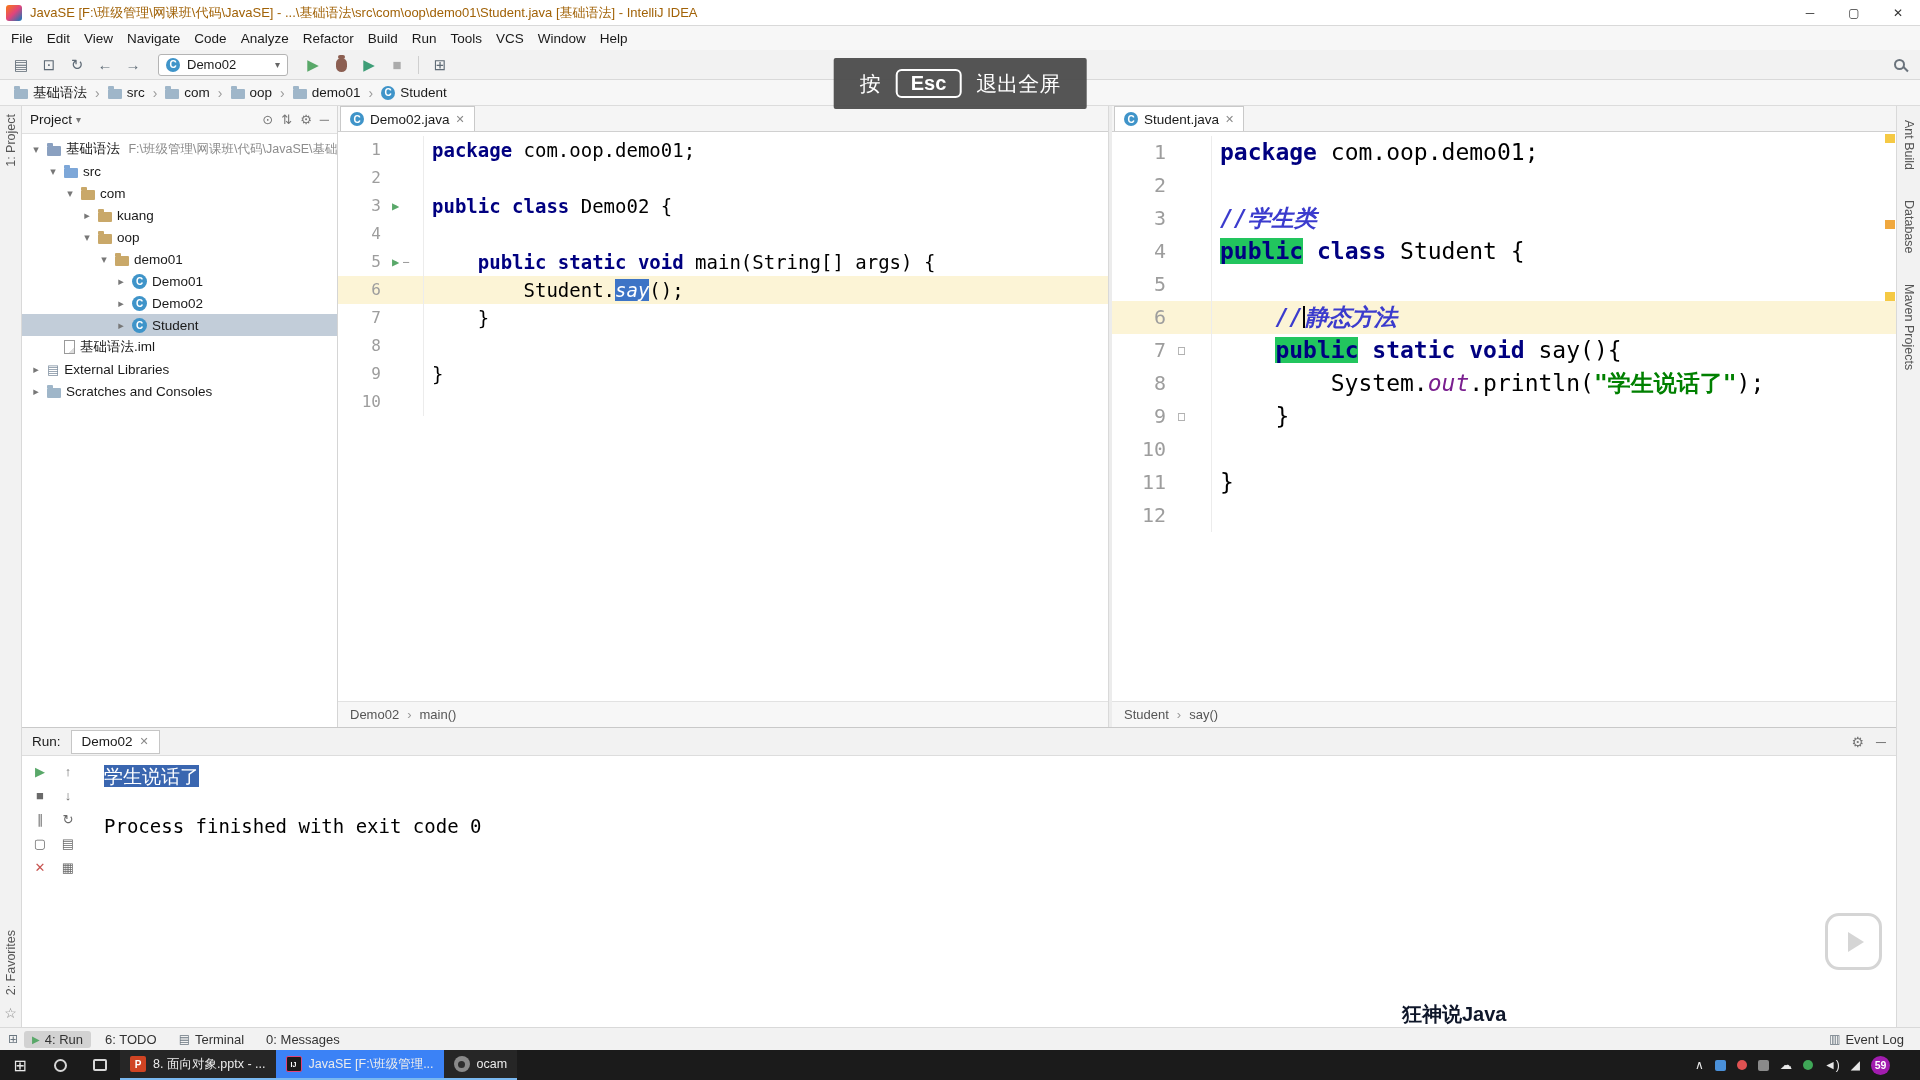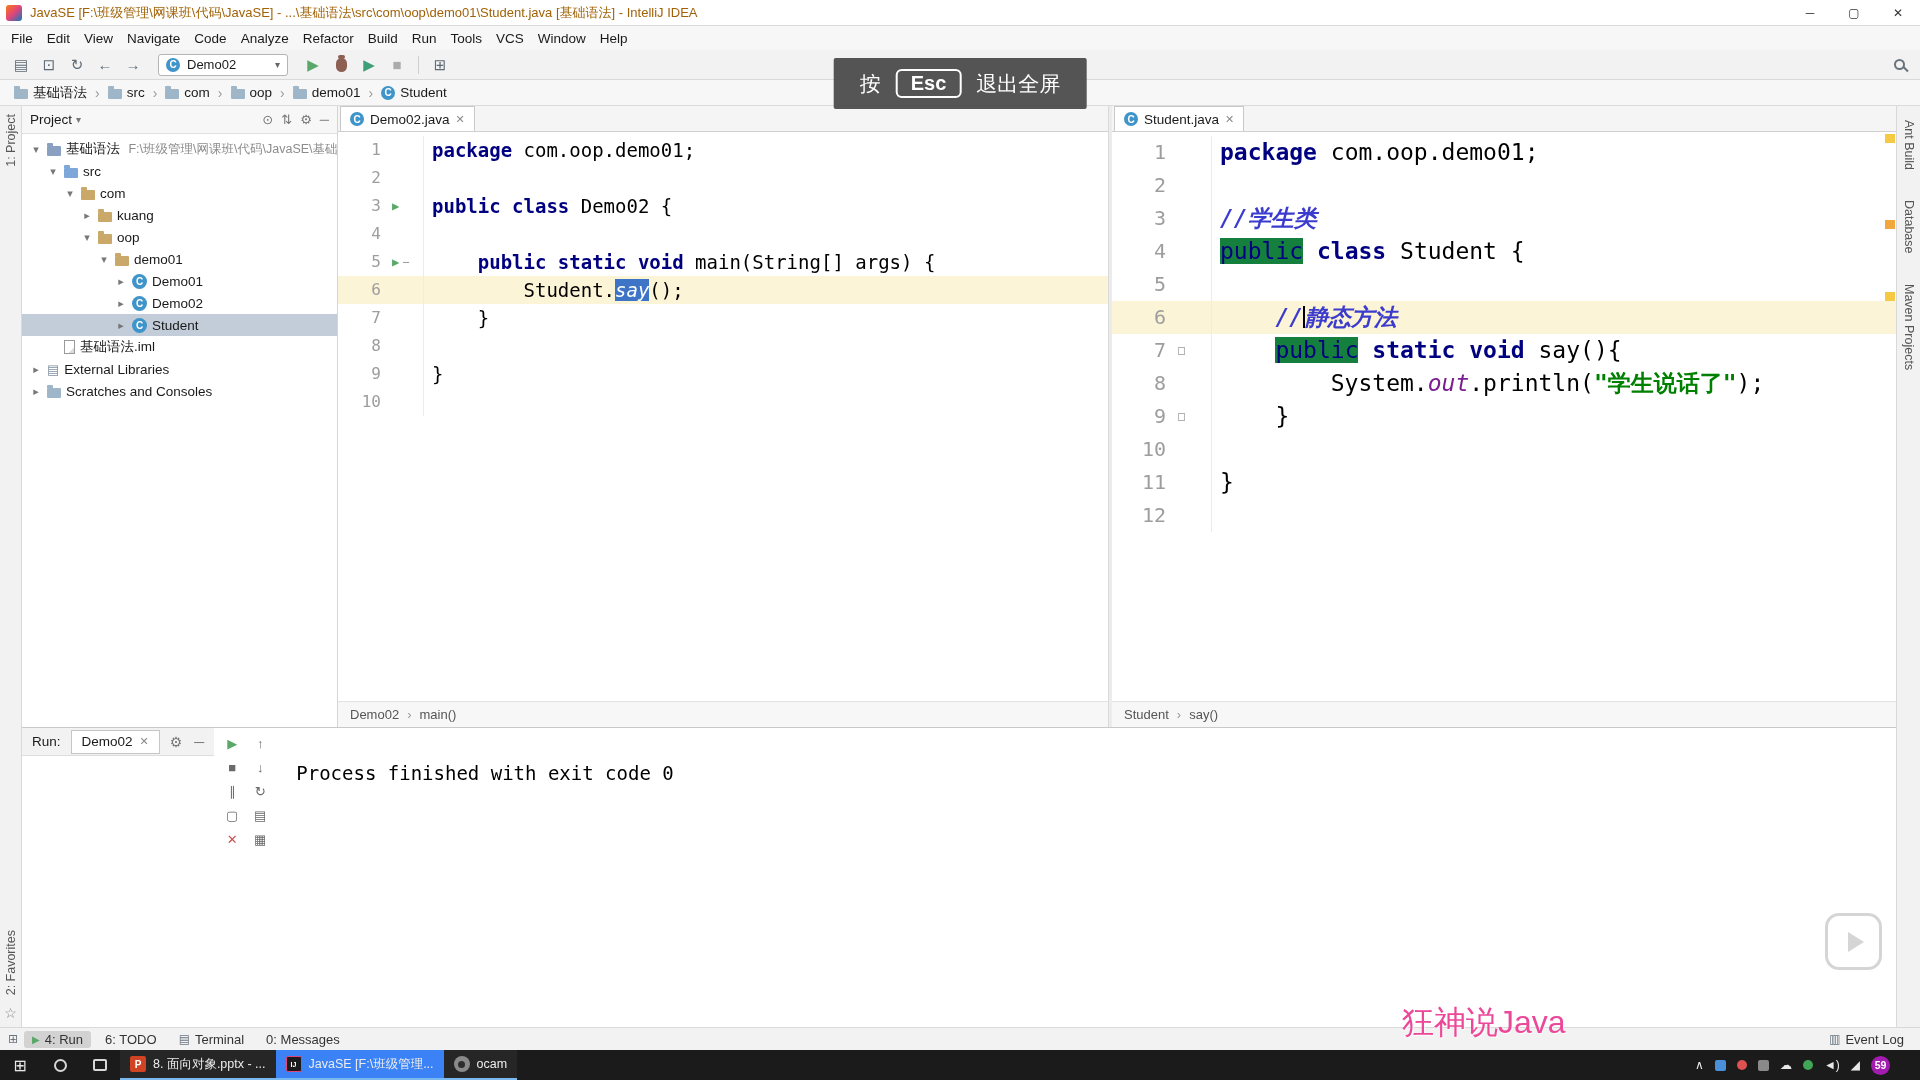--- a/index.html
+++ b/index.html
@@ -81,35 +81,35 @@
   .run-ico{color:#59a869;font-size:12px}
   .fold-ico{color:#9a9a9a;font-size:12px}
   .ed-l .line{height:28px;font-size:19px;line-height:28px}
   .ed-l .ln{width:50px;font-size:16px;padding-right:7px}
   .ed-l .gut{width:36px}
   .ed-r .line{height:33px;font-size:23px;line-height:33px}
   .ed-r .ln{width:62px;font-size:20px;padding-right:8px}
   .ed-r .gut{width:38px}
   .codeln{padding-left:8px}
   .tk-k{color:#000080;font-weight:bold}
-  .tk-khl{color:#000080;font-weight:normal;background:#15803d}
+  .tk-khl{color:#000080;font-weight:bold;background:#22c55e}
   .tk-p{color:#000}
   .tk-c{color:#3b3bcd;font-style:italic;font-weight:bold}
   .tk-s{color:#008000;font-weight:bold}
   .tk-f{color:#7a1f8f;font-style:italic}
   .tk-sel{background:#3d74c6;color:#fff;font-style:italic}
   .caret{display:inline-block;width:2px;height:0.95em;background:#000;vertical-align:-3px}
   .ed-crumb{height:26px;background:#f7f7f7;border-top:1px solid #e2e2e2;display:flex;align-items:center;padding-left:12px;color:#555;font-size:13px;gap:6px;flex:none}
   .mark{position:absolute;width:10px;height:9px;right:1px}
   .m1{top:2px;background:#f5c944}
   .m2{top:88px;background:#f0a83e}
   .m3{top:160px;background:#f5c944}
 
   
-  .runpanel{height:300px;flex:none;border-top:1px solid #c9c9c9;display:flex;flex-direction:row;background:#fff}
+  .runpanel{height:300px;flex:none;border-top:1px solid #c9c9c9;display:flex;flex-direction:column;background:#fff}
   .rp-header{height:28px;background:#f2f2f2;border-bottom:1px solid #ddd;display:flex;align-items:center;padding:0 10px;gap:10px;font-size:13.5px;flex:none}
   .rp-tab{display:flex;align-items:center;gap:7px;background:#fff;border:1px solid #c6c6c6;height:24px;padding:0 10px}
   .rp-hicons{margin-left:auto;display:flex;gap:12px;color:#777;font-size:14px}
   .rp-body{flex:1;display:flex;min-height:0}
   .rp-gutter{width:58px;flex:none;display:flex;gap:4px;padding:8px 0 0 6px}
   .rp-col{display:flex;flex-direction:column;gap:9px;align-items:center;width:24px;font-size:13px;color:#6a6a6a}
   .console{flex:1;font-family:"DejaVu Sans Mono","Liberation Mono",monospace;font-size:19px;line-height:25px;padding:8px 0 0 24px;white-space:pre;color:#000}
   .console-line.sel-full{background:#3a66b0;color:#fff;font-weight:bold;margin-right:8px}
   .sel-text{background:#3a66b0;color:#fff}
 
@@ -142,21 +142,21 @@
   .app-ico.ocam::before{content:"";width:7px;height:7px;border-radius:50%;background:#2e2e2e}
   .tray{margin-left:auto;display:flex;align-items:center;gap:11px;padding-right:8px;font-size:12px}
   .dot{width:10px;height:10px;border-radius:50%;display:inline-block}
   .sq{width:11px;height:11px;display:inline-block;border-radius:2px}
   .badge{width:19px;height:19px;border-radius:50%;background:#a21caf;color:#fff;font-size:10.5px;font-weight:bold;display:flex;align-items:center;justify-content:center}
   .show-desk{width:5px;height:100%;border-left:1px solid #3a3a3a;margin-left:6px}
 
   
   .esc-overlay{position:absolute;left:50%;top:58px;transform:translateX(-50%);background:rgba(72,72,72,.93);color:#fff;display:flex;align-items:center;gap:15px;padding:11px 26px;font-size:21px;z-index:60;border-radius:2px}
   .esc-key{border:2px solid #fff;border-radius:6px;padding:1px 13px;font-weight:bold;font-size:20px}
-  .watermark{position:absolute;left:1402px;top:1001px;font-size:32px;font-weight:normal;color:#ec4899;text-shadow:1px 1px 1px rgba(255,255,255,.85);z-index:55;pointer-events:none}
+  .watermark{position:absolute;left:1402px;top:1001px;font-size:20px;font-weight:bold;color:#0f172a;text-shadow:1px 1px 1px rgba(255,255,255,.85);z-index:55;pointer-events:none}
   .play-wm{position:absolute;left:1825px;top:913px;width:57px;height:57px;border:3px solid #d5d5d5;border-radius:14px;z-index:40;display:flex;align-items:center;justify-content:center;background:rgba(255,255,255,.35)}
   .play-wm::after{content:"";border-left:16px solid #d5d5d5;border-top:10px solid transparent;border-bottom:10px solid transparent;margin-left:4px}
 </style>
 </head>
 <body>
 
 <div class="screen">
 
   <div class="titlebar">
     <span class="app-logo"></span>
@@ -413,21 +413,21 @@
               <span style="color:#c75450">✕</span>
             </div>
             <div class="rp-col">
               <span>↑</span>
               <span>↓</span>
               <span>↻</span>
               <span>▤</span>
               <span>▦</span>
             </div>
           </div>
-          <div class="console" id="console"><div class="console-line">&nbsp;</div><div class="console-line">Process finished with exit code 0</div></div>
+          <div class="console" id="console"><div class="console-line"><span class="sel-text">学生说话了</span></div><div class="console-line">&nbsp;</div><div class="console-line">Process finished with exit code 0</div></div>
         </div>
       </div>
     </div>
 
     <div class="strip strip-right" id="strip-right">
         <span class="vtx">Ant Build</span>
         <span class="vtx">Database</span>
         <span class="vtx">Maven Projects</span>
       </div>
   </div>

